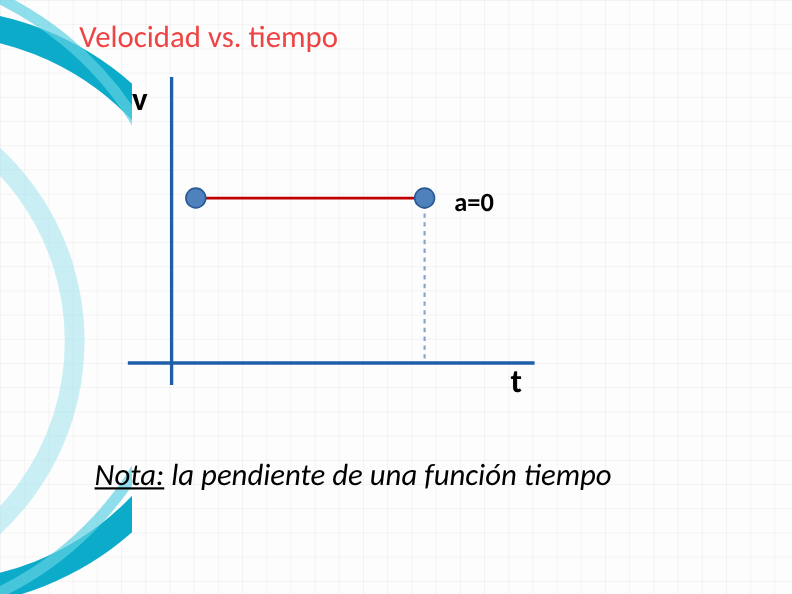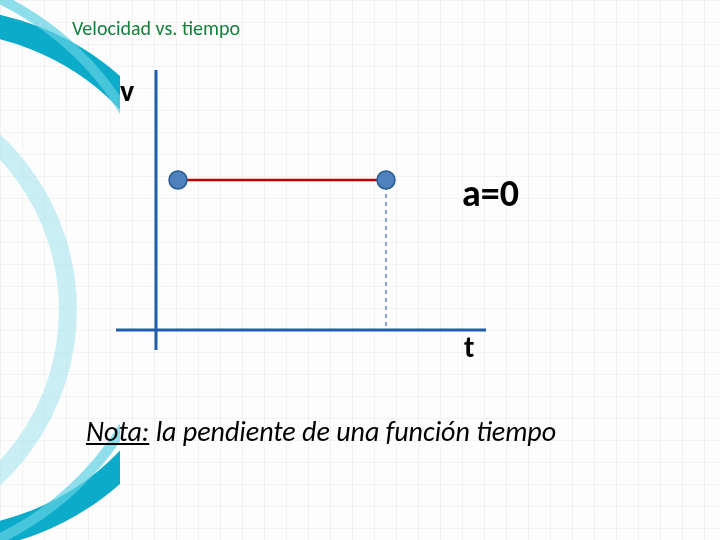--- a/index.html
+++ b/index.html
@@ -19,42 +19,42 @@
       linear-gradient(to right, rgba(0,0,0,0.04) 1px, transparent 1px),
       linear-gradient(to bottom, rgba(0,0,0,0.04) 1px, transparent 1px);
     background-size: 22px 22px;
   }
   
   .wave { position: absolute; left: 0; top: 0; width: 120px; height: 540px; pointer-events: none; }
   .title {
     position: absolute;
     top: 16px;
     left: 72px;
-    font-size: 20px;
-    color: #15803d;
+    font-size: 28px;
+    color: #ef4444;
   }
   .ylabel {
     position: absolute;
     top: 72px;
     left: 120px;
     font-size: 30px;
     font-weight: bold;
   }
   .xlabel {
     position: absolute;
     top: 328px;
     left: 464px;
     font-size: 30px;
     font-weight: bold;
   }
   .annotation {
     position: absolute;
     top: 170px;
-    left: 462px;
-    font-size: 38px;
+    left: 413px;
+    font-size: 24px;
     font-weight: bold;
   }
   .note {
     position: absolute;
     top: 416px;
     left: 86px;
     right: 40px;
     font-size: 28px;
     font-style: italic;
     color: #000;

